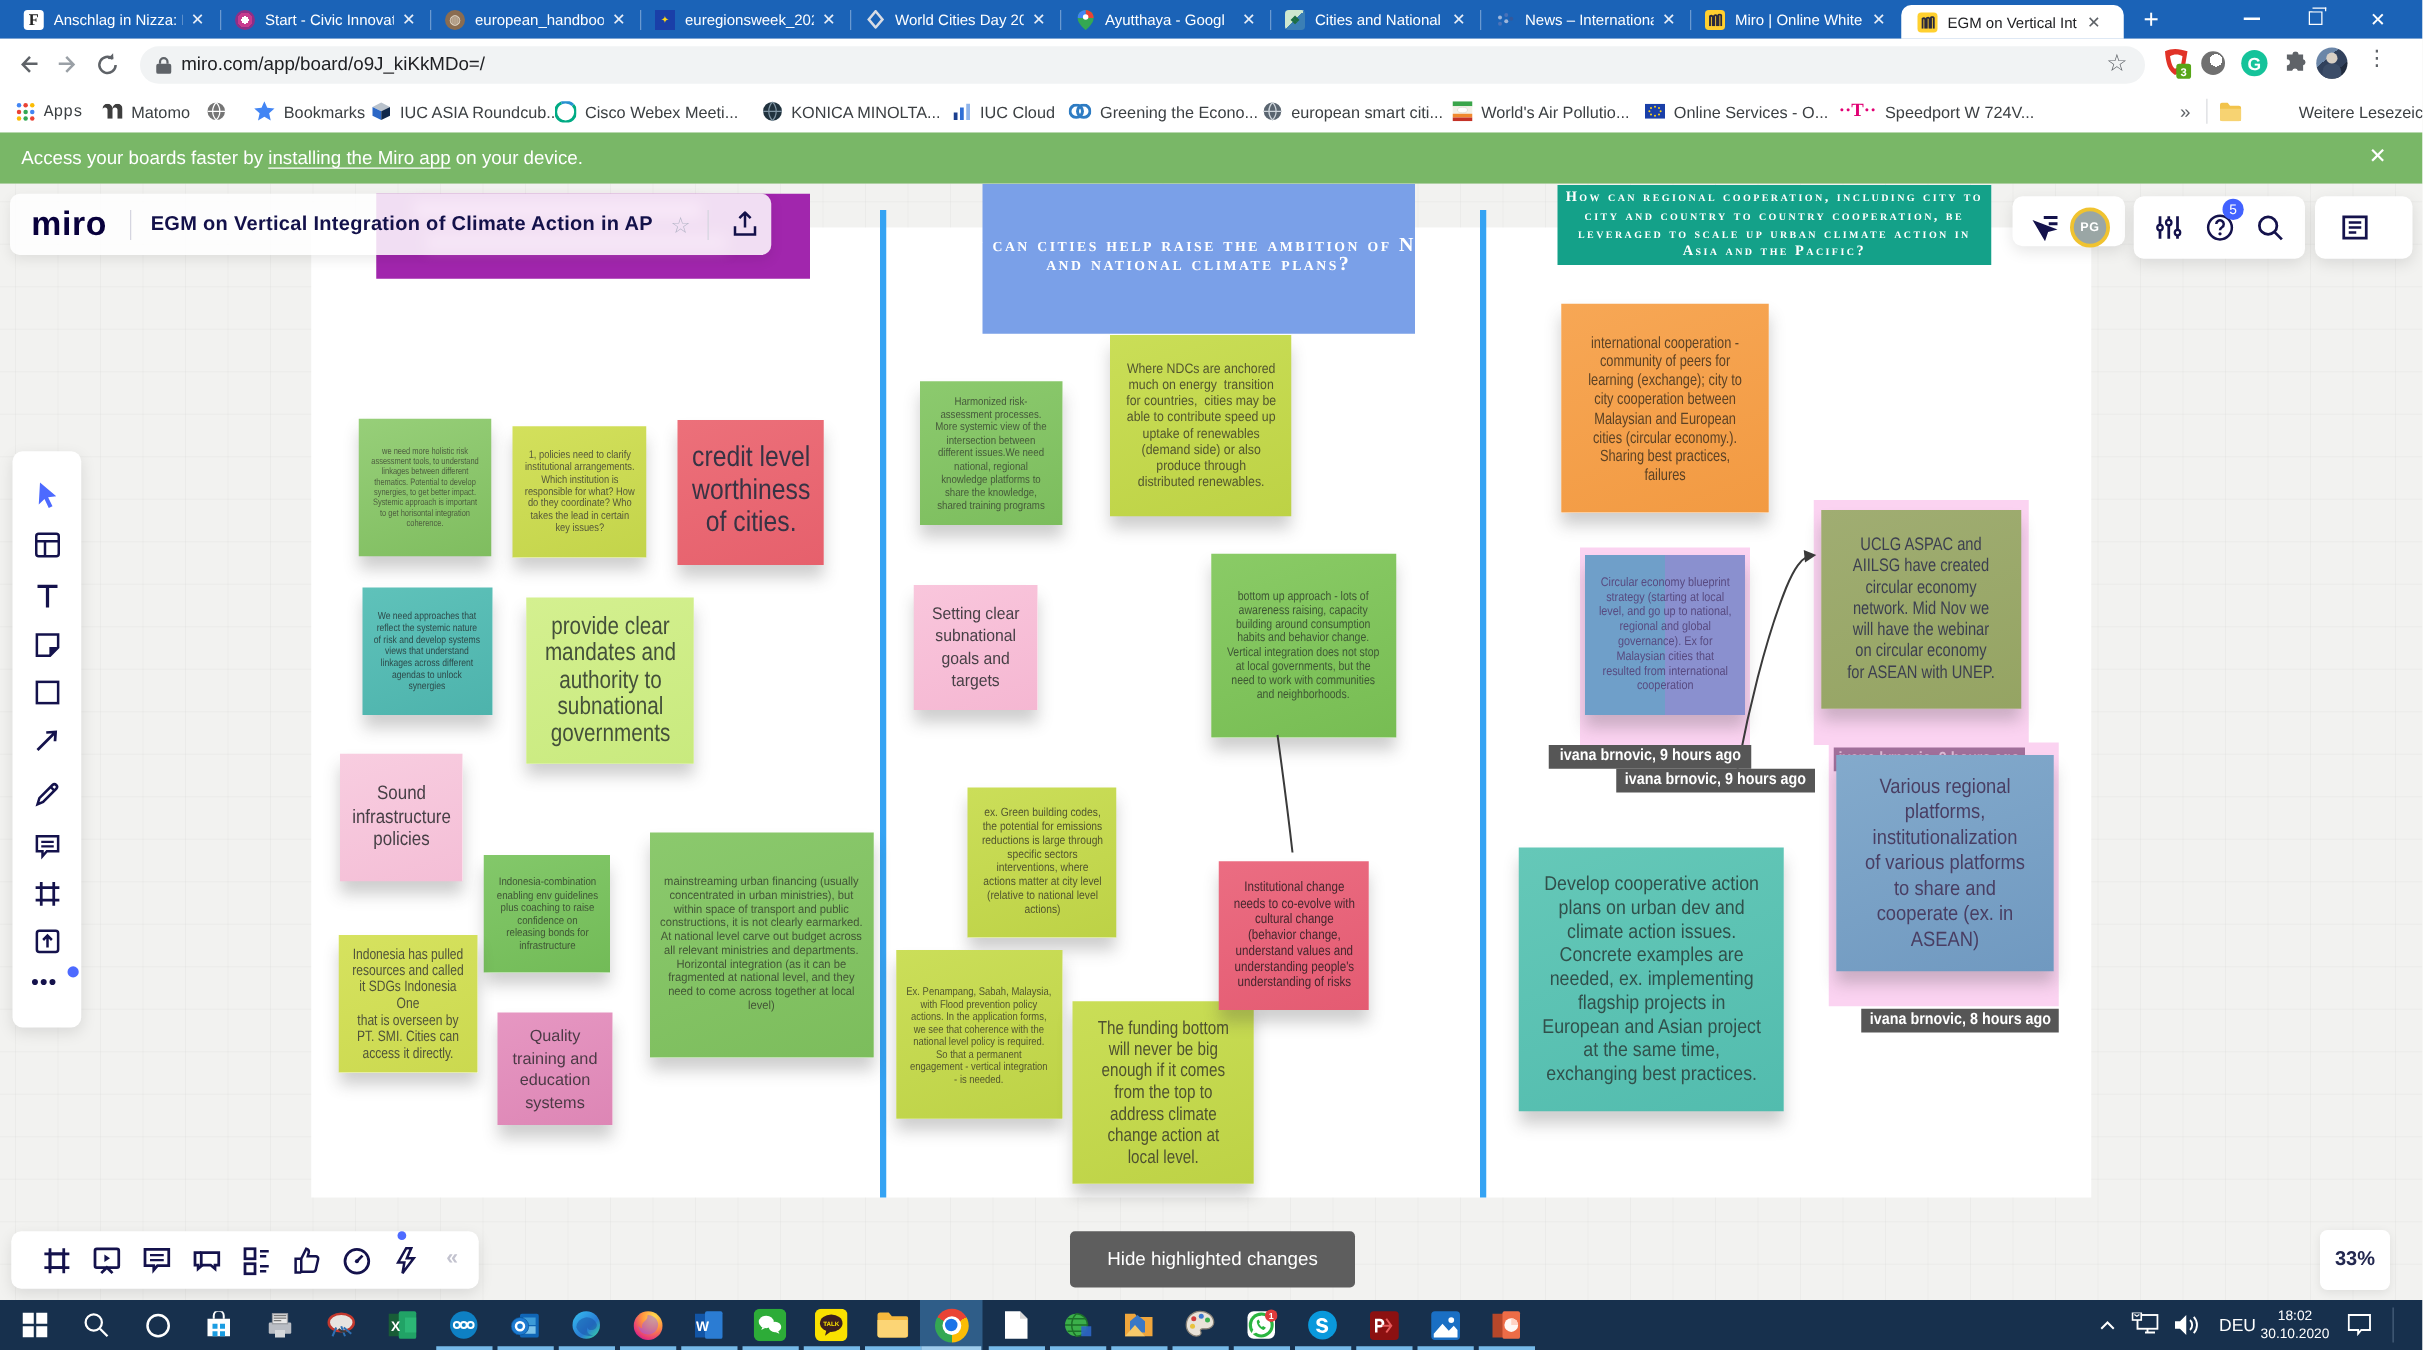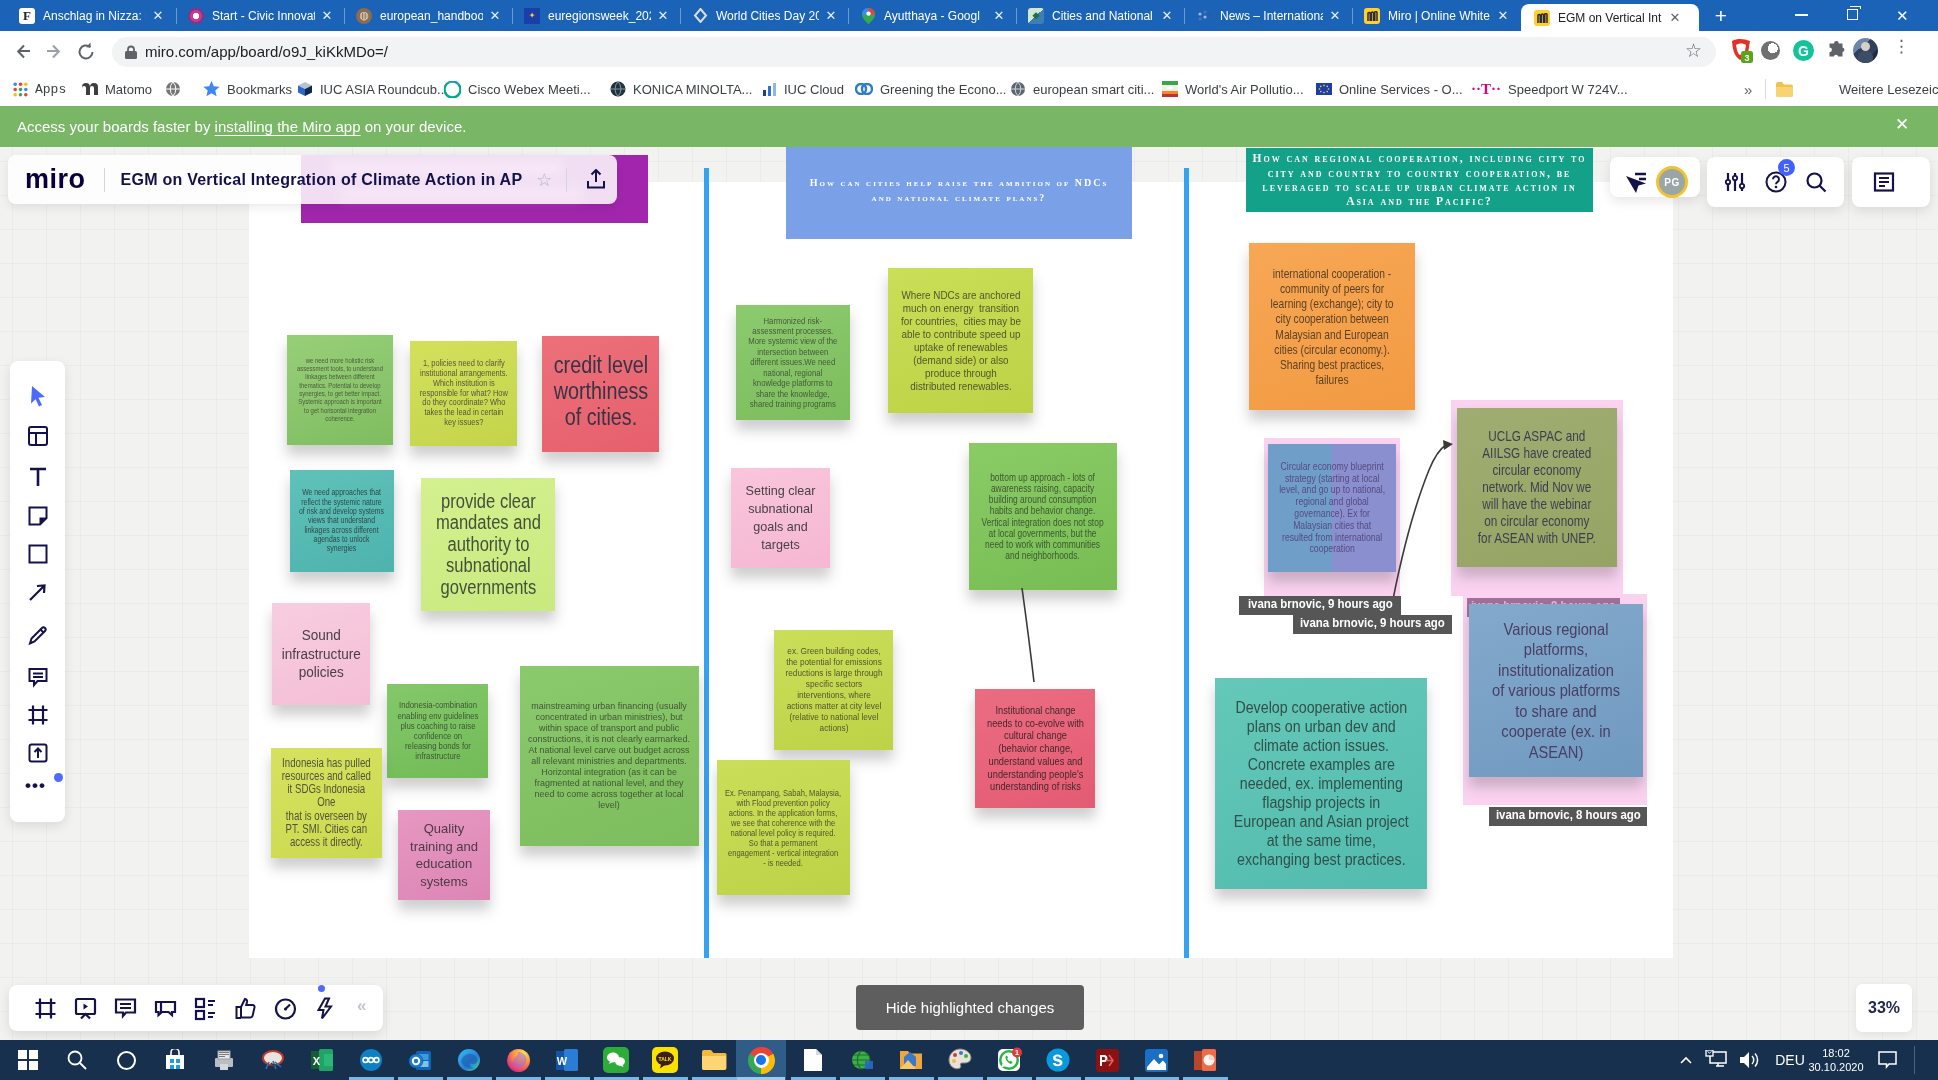--- a/index.html
+++ b/index.html
@@ -307,21 +307,21 @@
 
 <div id="canvas" class="abs">
   <div id="frame"></div>
   <div class="bluev" style="left:704px;top:21px;height:790px;"></div>
   <div class="bluev" style="left:1184px;top:21px;height:790px;"></div>
 
   <div class="abs" style="left:301px;top:8px;width:347px;height:68px;background:#a126ad;">
     <div class="abs" style="left:30px;top:6px;width:230px;height:14px;background:rgba(240,150,230,0.55);filter:blur(5px);"></div>
     <div class="abs" style="left:40px;top:32px;width:240px;height:14px;background:rgba(240,150,230,0.45);filter:blur(5px);"></div>
   </div>
-  <div class="hq" style="left:786px;top:0px;width:346px;height:92px;background:#7aa0e8;font-size:10px;line-height:14.5px;padding-bottom:5px;">
+  <div class="hq" style="left:786px;top:0px;width:346px;height:120px;background:#7aa0e8;font-size:16px;line-height:14.5px;padding-bottom:5px;">
       <i id="hq1" style="font-style:normal;display:block;letter-spacing:2px;white-space:nowrap;">How can cities help raise the ambition of NDCs<br>and national climate plans?</i>
     </div>
   <div class="hq" style="left:1246px;top:1px;width:347px;height:64px;background:#14a189;font-size:11.5px;line-height:14.3px;">
       <i id="hq2" style="font-style:normal;display:block;letter-spacing:1.95px;white-space:nowrap;">How can regional cooperation, including city to<br>city and country to country cooperation, be<br>leveraged to scale up urban climate action in<br>Asia and the Pacific?</i>
     </div>
 
   <div class="s" style="left:287px;top:188px;width:106px;height:110px;background:linear-gradient(160deg,#97cf79,#7fbd5f);font-size:7.5px;line-height:8.3px;color:#4e5d40;text-align:center;">
       <i style="transform:scaleX(0.796);">we need more holistic risk<br>assessment tools, to understand<br>linkages between different<br>thematics. Potential to develop<br>synergies, to get better impact.<br>Systemic approach is important<br>to get horisontal integration<br>coherence.</i>
     </div>
   <div class="s" style="left:410px;top:194px;width:107px;height:105px;background:linear-gradient(160deg,#d3e05c,#c3d44a);font-size:8.8px;line-height:9.8px;color:#56583a;">
@@ -362,20 +362,23 @@
       <i style="transform:scaleX(0.933);">Setting clear<br>subnational<br>goals and<br>targets</i>
     </div>
   <div class="s" style="left:969px;top:296px;width:148px;height:147px;background:linear-gradient(160deg,#8acb66,#77bd53);font-size:10px;line-height:11.2px;color:#3e5634;">
       <i style="transform:scaleX(0.841);">bottom up approach - lots of<br>awareness raising, capacity<br>building around consumption<br>habits and behavior change.<br>Vertical integration does not stop<br>at local governments, but the<br>need to work with communities<br>and neighborhoods.</i>
     </div>
   <div class="s" style="left:774px;top:483px;width:119px;height:120px;background:linear-gradient(160deg,#cbde59,#bdd246);font-size:9.5px;line-height:10.9px;color:#53562f;">
       <i style="transform:scaleX(0.866);">ex. Green building codes,<br>the potential for emissions<br>reductions is large through<br>specific sectors<br>interventions, where<br>actions matter at city level<br>(relative to national level<br>actions)</i>
     </div>
   <div class="s" style="left:717px;top:613px;width:133px;height:135px;background:linear-gradient(160deg,#cbde59,#bdd246);font-size:9px;line-height:10px;color:#53562f;">
       <i style="transform:scaleX(0.84);">Ex. Penampang, Sabah, Malaysia,<br>with Flood prevention policy<br>actions. In the application forms,<br>we see that coherence with the<br>national level policy is required.<br>So that a permanent<br>engagement - vertical integration<br>- is needed.</i>
+    </div>
+  <div class="s" style="left:858px;top:654px;width:145px;height:146px;background:linear-gradient(160deg,#cade57,#bdd245);font-size:15px;line-height:17.1px;color:#4f5230;">
+      <i style="transform:scaleX(0.812);">The funding bottom<br>will never be big<br>enough if it comes<br>from the top to<br>address climate<br>change action at<br>local level.</i>
     </div>
   <div class="s" style="left:975px;top:542px;width:120px;height:119px;background:linear-gradient(160deg,#eb6d82,#e45b72);font-size:11px;line-height:12.7px;color:#46272e;">
       <i style="transform:scaleX(0.844);">Institutional change<br>needs to co-evolve with<br>cultural change<br>(behavior change,<br>understand values and<br>understanding people's<br>understanding of risks</i>
     </div>
 
   <div class="s" style="left:1249px;top:96px;width:166px;height:167px;background:linear-gradient(160deg,#f7a755,#f29a42);font-size:13px;line-height:15.1px;color:#5c4225;">
       <i style="transform:scaleX(0.788);">international cooperation -<br>community of peers for<br>learning (exchange); city to<br>city cooperation between<br>Malaysian and European<br>cities (circular economy.).<br>Sharing best practices,<br>failures</i>
     </div>
 
   <div class="abs" style="left:1264px;top:291px;width:136px;height:159px;background:#fbd3f1;"></div>

